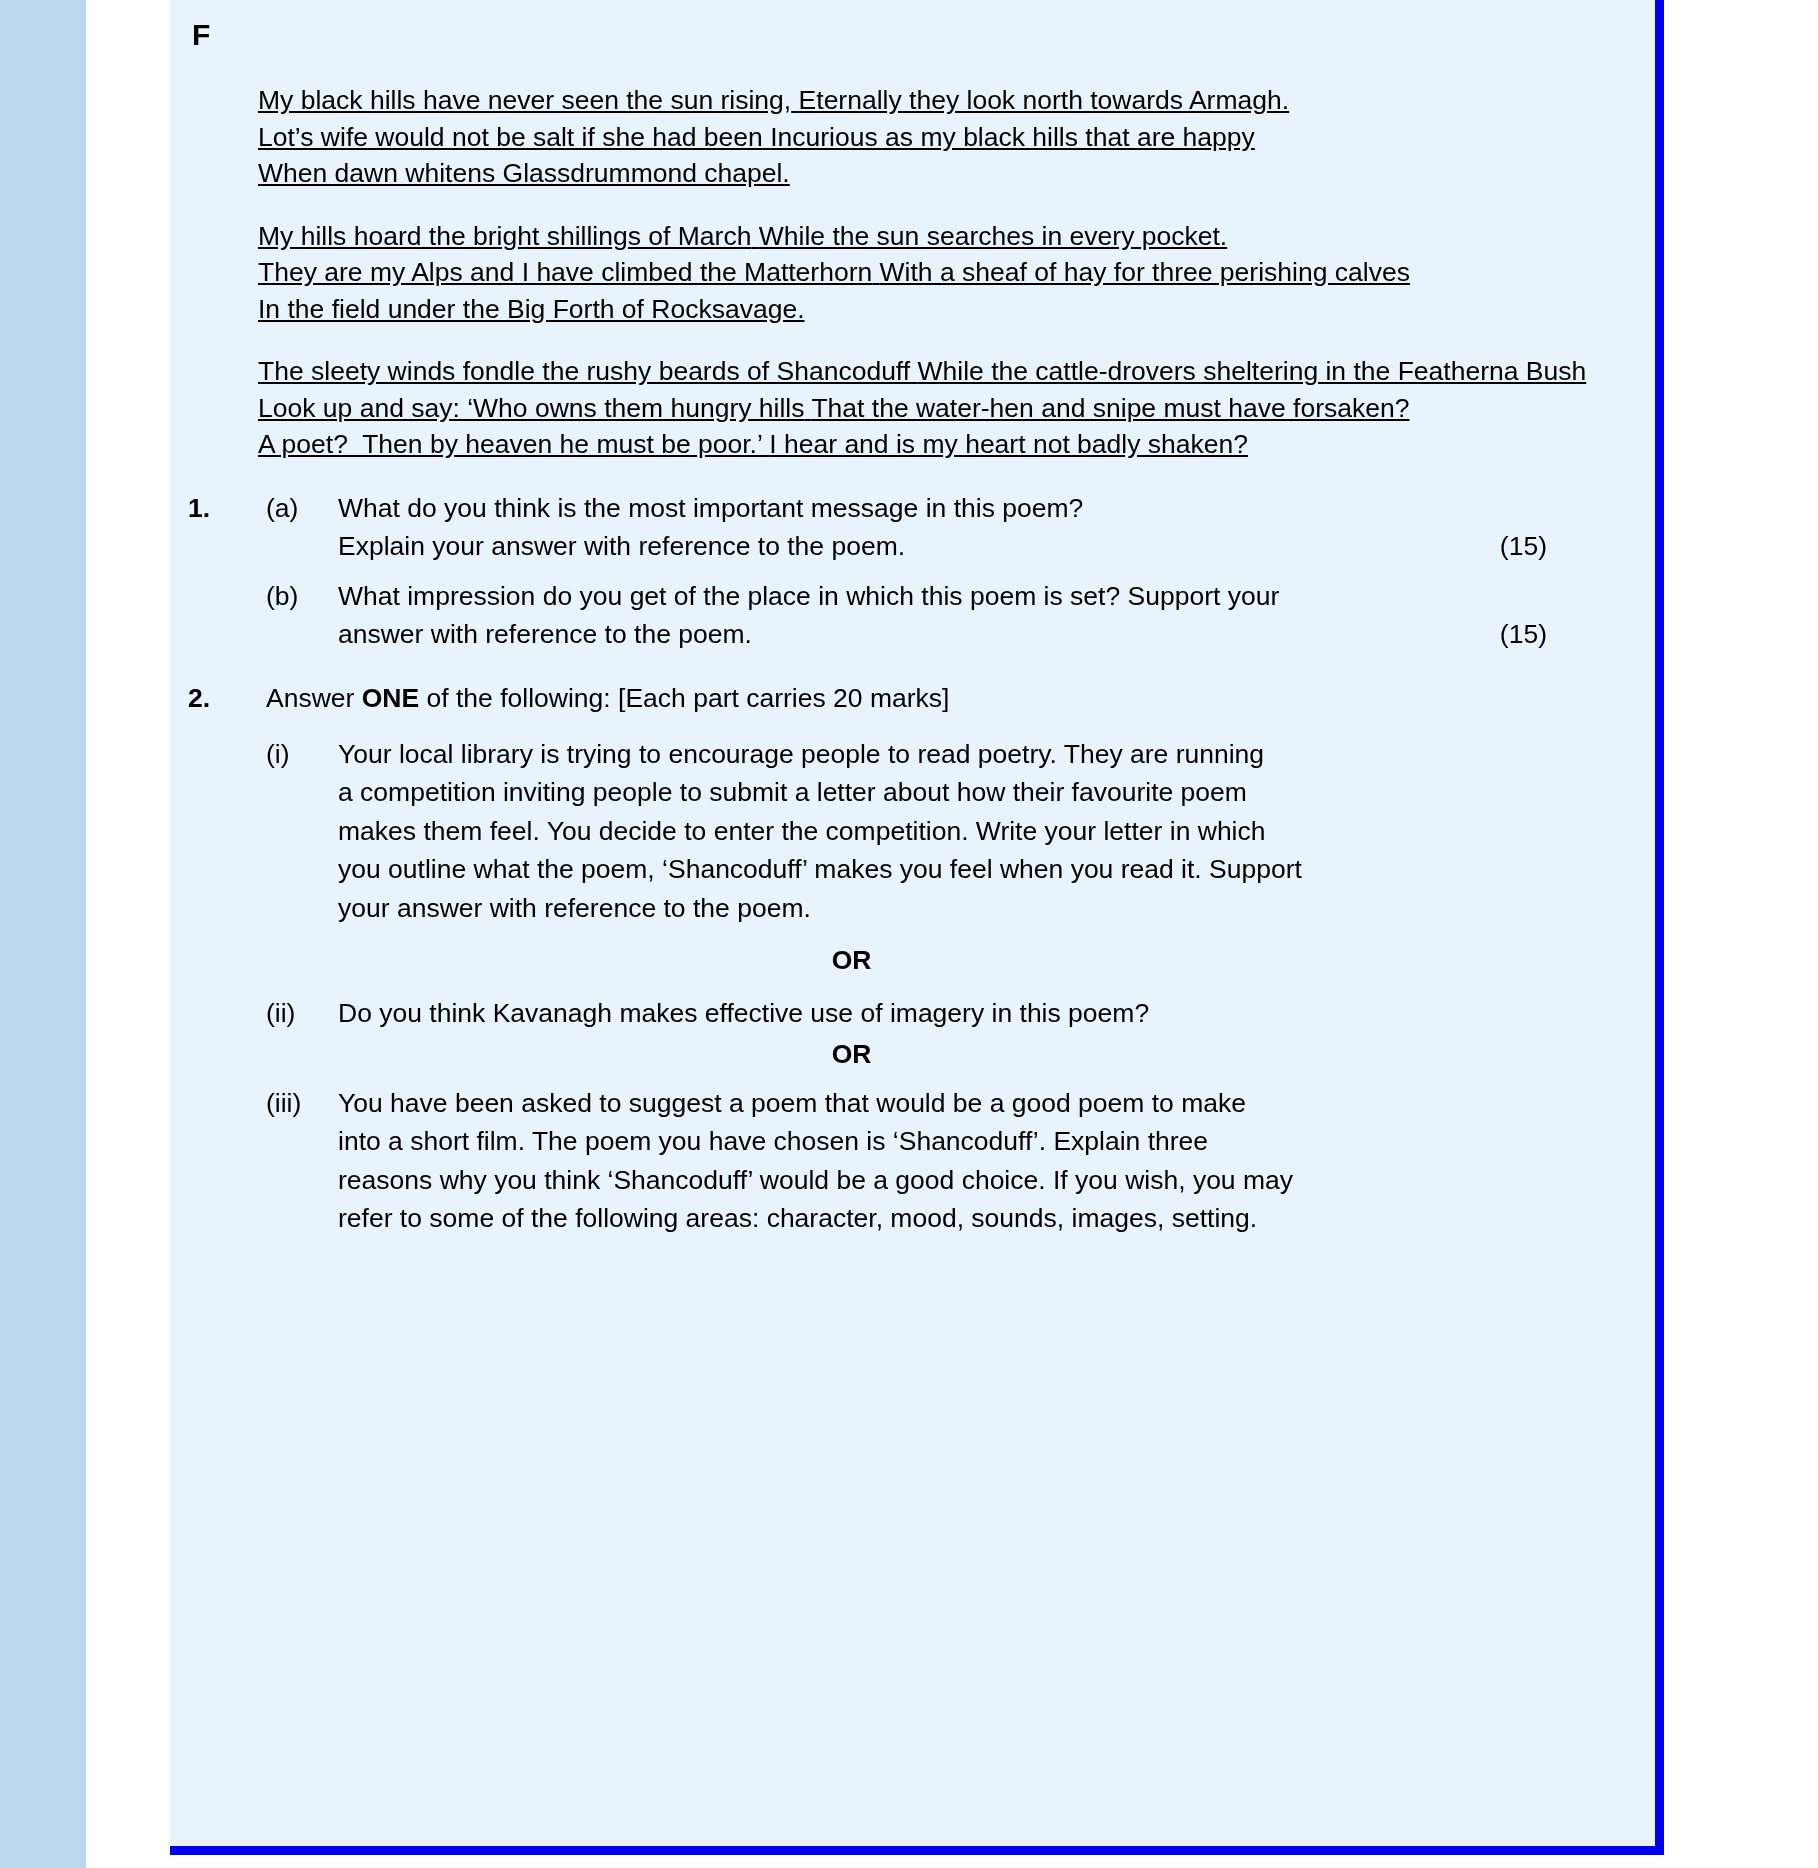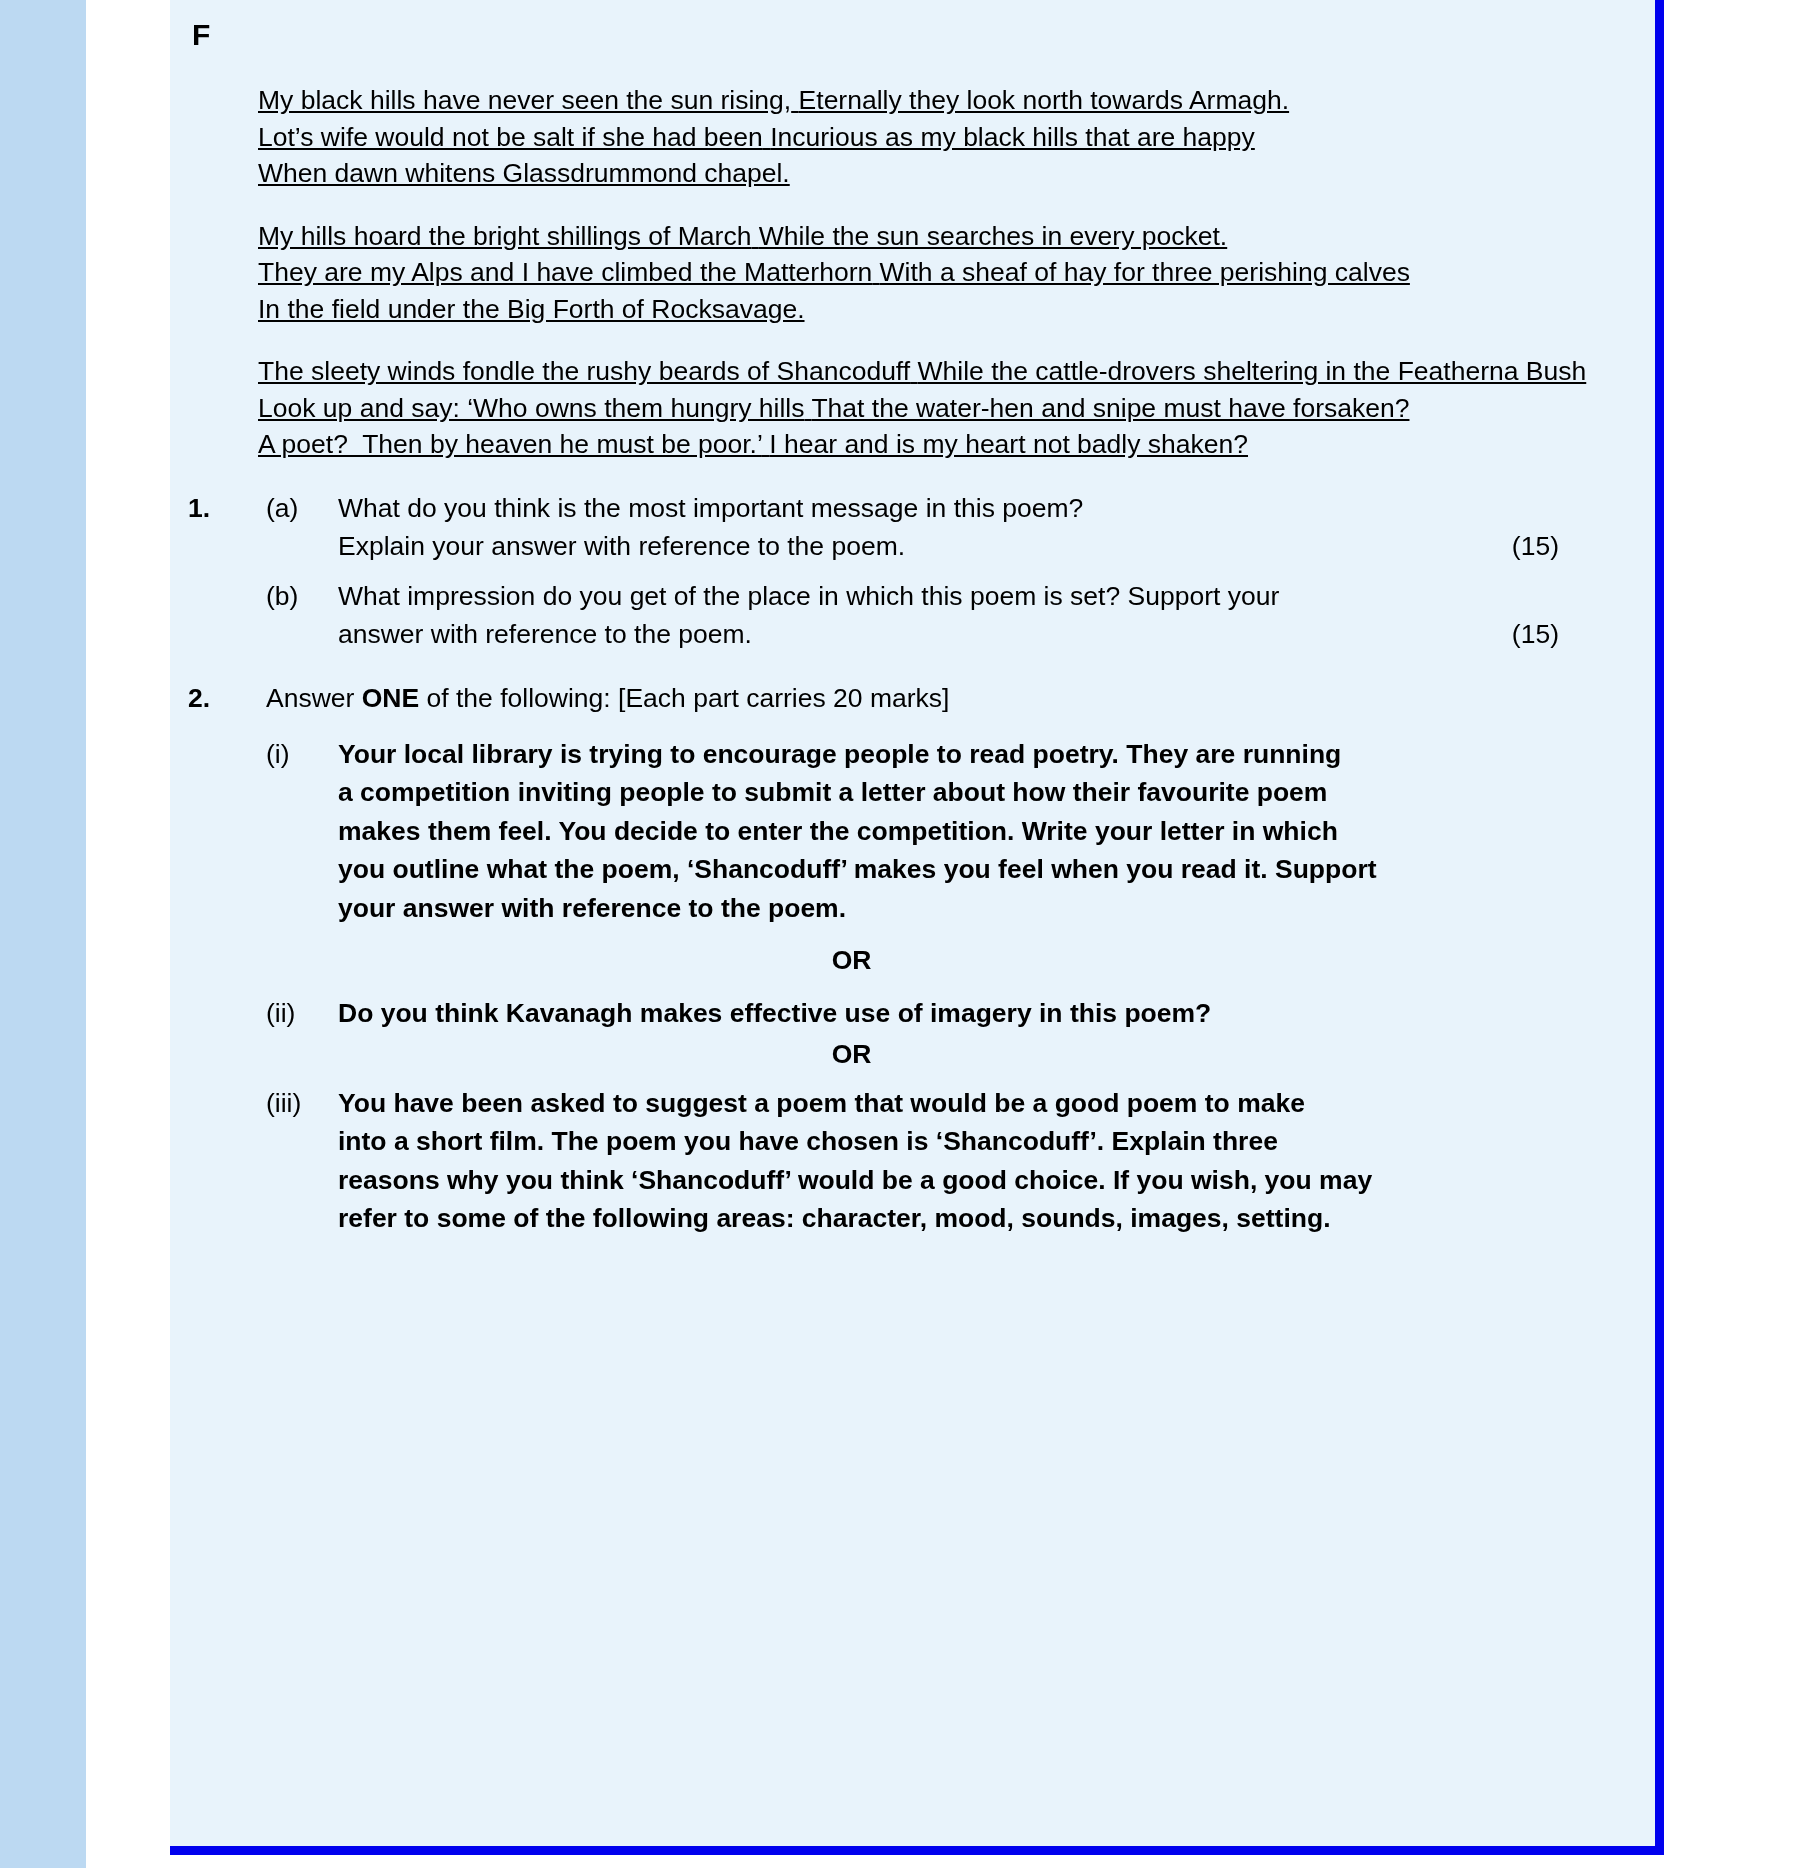--- a/index.html
+++ b/index.html
@@ -117,21 +117,21 @@
     flex: 1 1 auto;
     line-height: 38px;
     position: relative;
   }
   .qbody .ln {
     display: block;
     position: relative;
   }
   .marks {
     position: absolute;
-    right: 96px;
+    right: 108px;
     display: inline-block;
   }
 
   .q2-intro {
     display: flex;
     align-items: flex-start;
     margin-top: 26px;
     margin-bottom: 18px;
   }
   .q2-intro .qnum { width: 78px; flex: 0 0 78px; }
@@ -146,21 +146,21 @@
     width: 72px;
     flex: 0 0 72px;
     margin-left: 78px;
     line-height: 38px;
   }
   .opt-body {
     flex: 1 1 auto;
     line-height: 38.5px;
     padding-right: 120px;
   }
-  .opt-body .ln { display: block; font-weight: bold; }
+  .opt-body .ln { display: block; }
 
   .or-divider {
     text-align: center;
     font-weight: bold;
     font-size: 26.5px;
     padding-right: 140px;
     margin: 18px 0 18px 0;
   }
   .or-tight {
     margin: 2px 0 14px 0;

